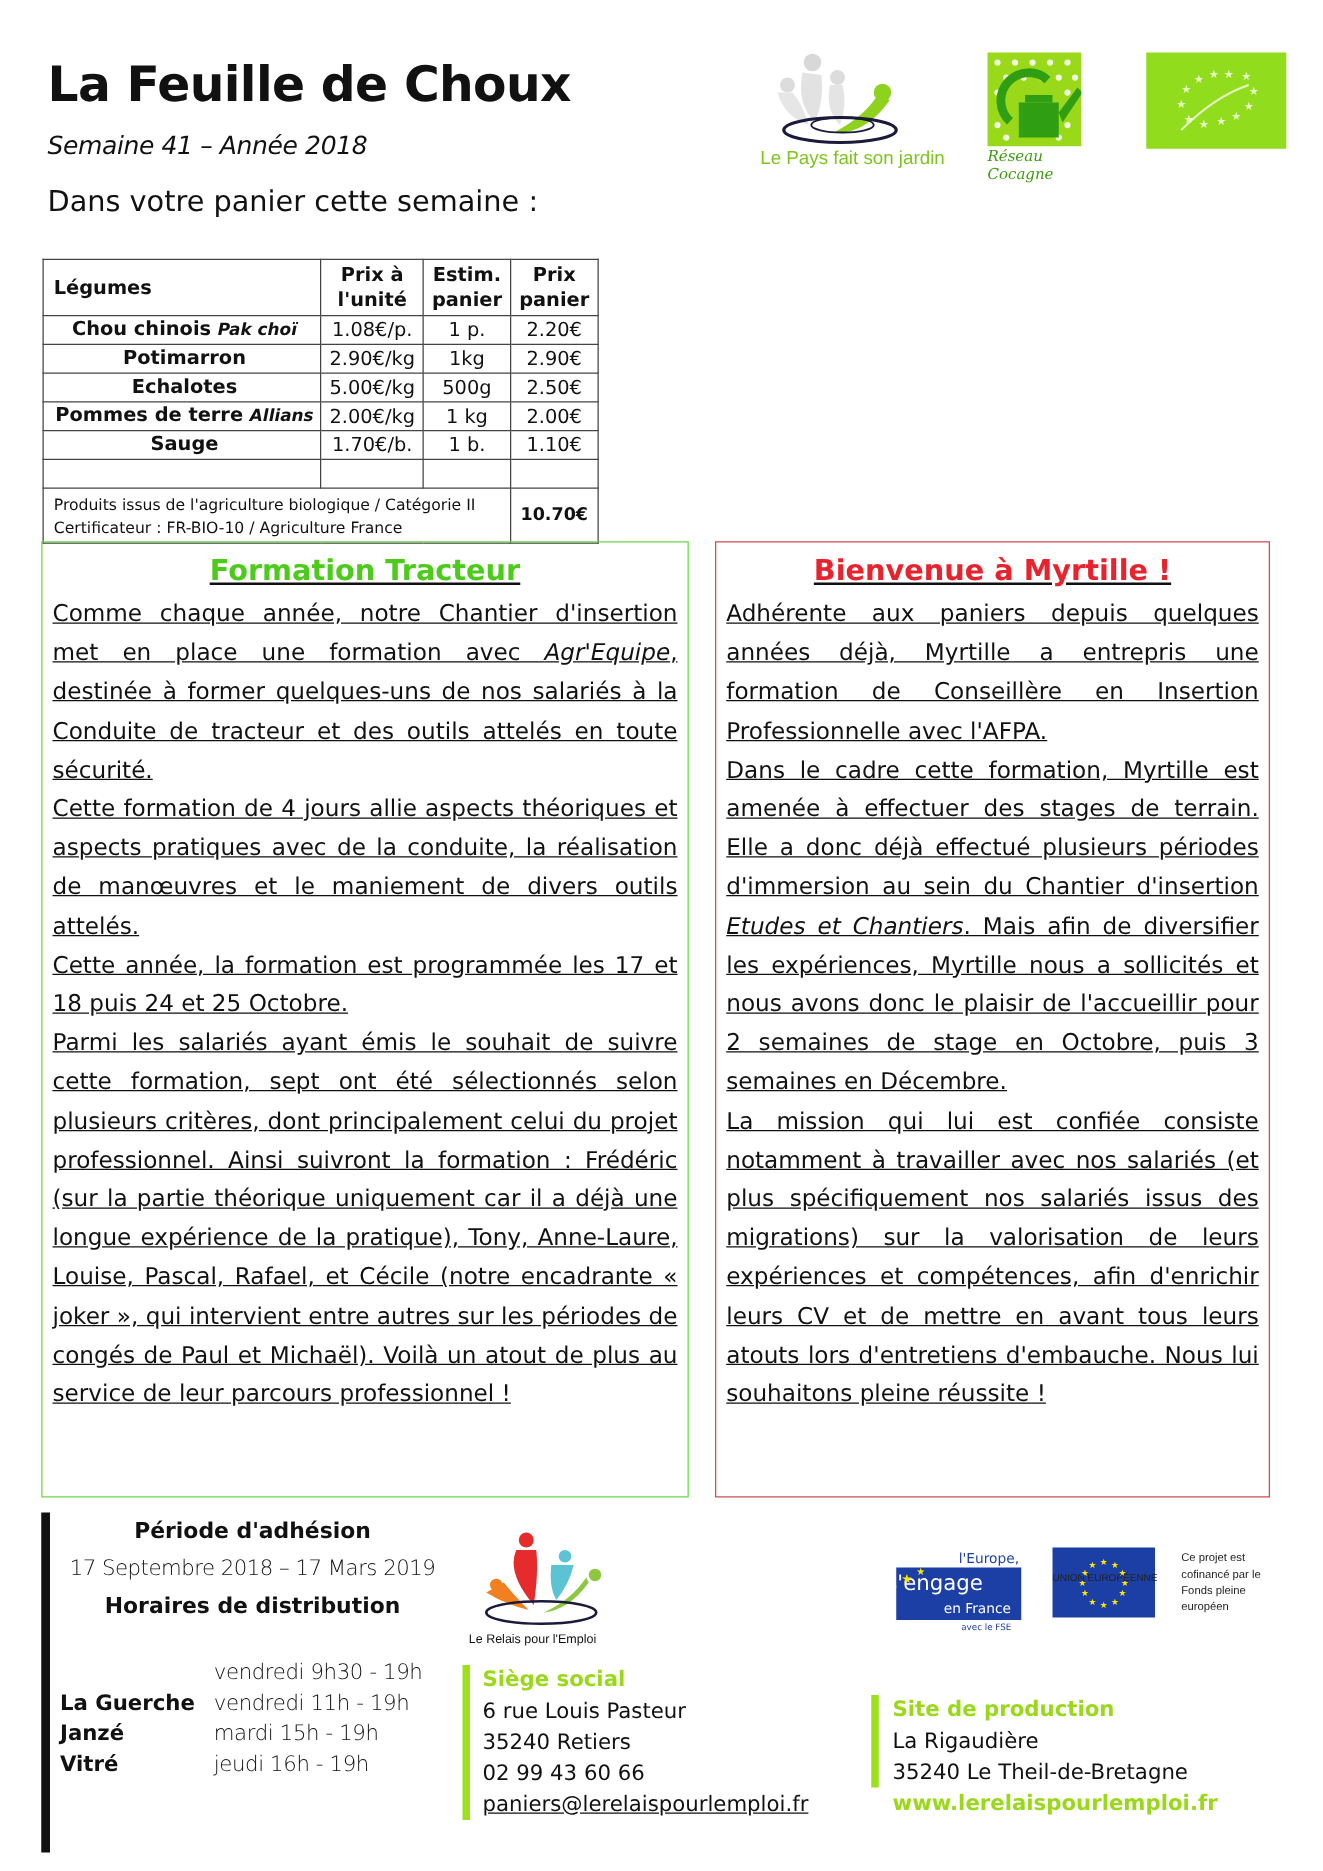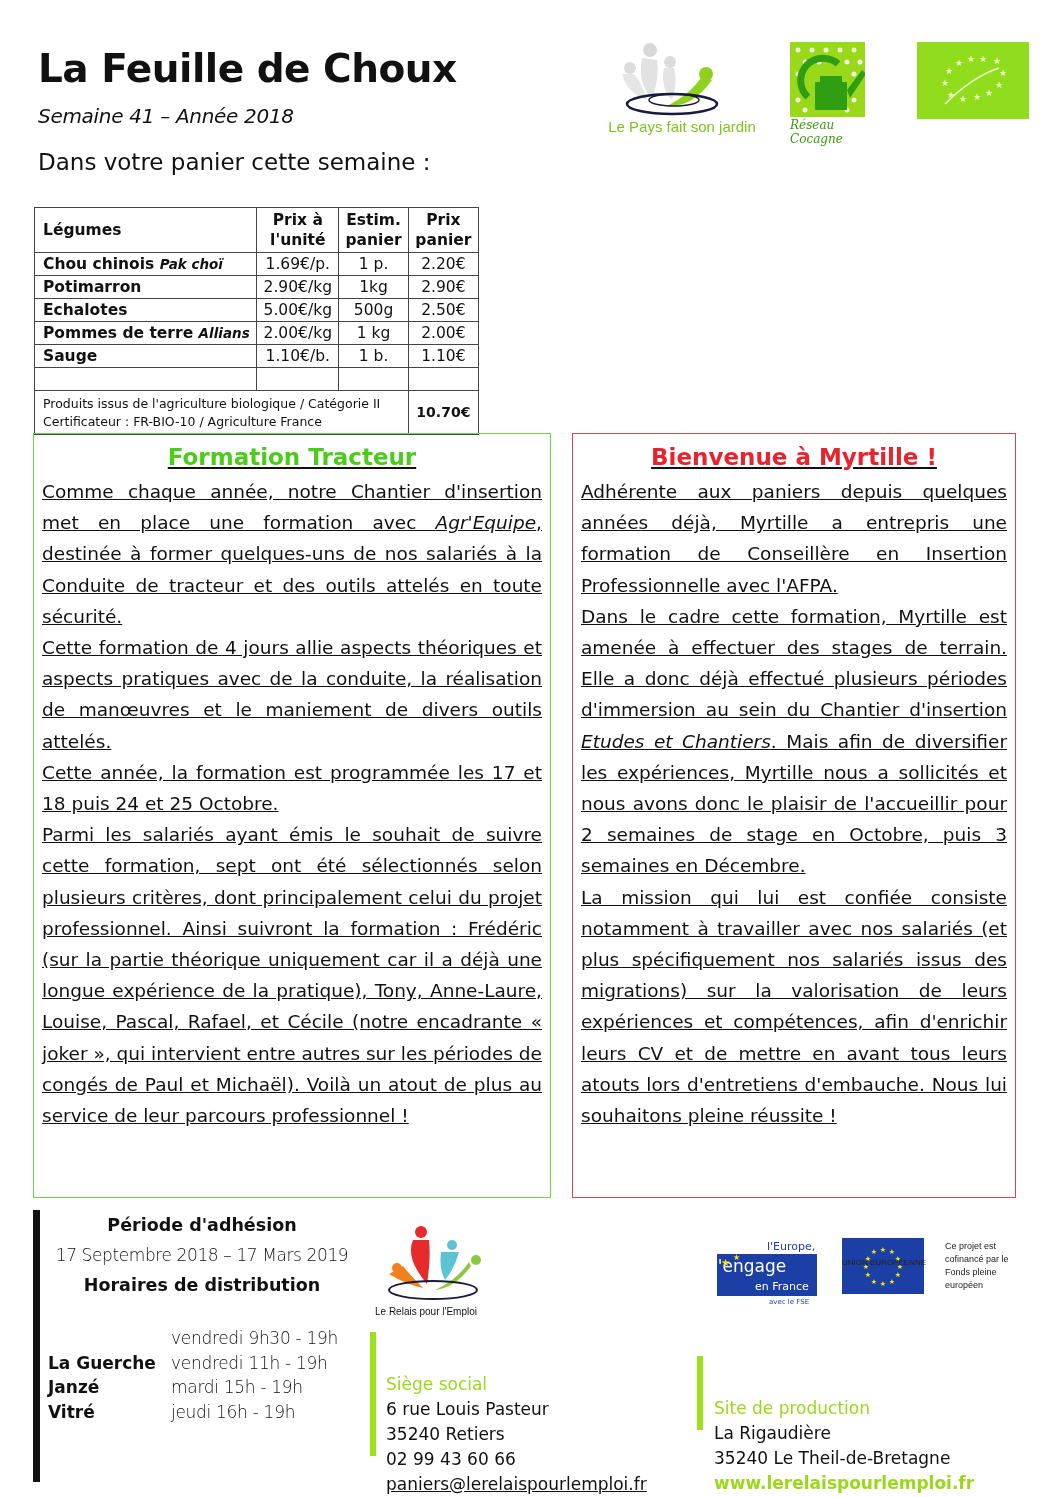--- a/index.html
+++ b/index.html
@@ -16,21 +16,21 @@
   .logo-cocagne { position: absolute; left: 790px; top: 42px; width: 92px; height: 100px; }
   .logo-cocagne .sq { position: absolute; left: 0; top: 0; width: 75px; height: 75px; background: #9ad81a; }
   .logo-cocagne .caption { position: absolute; left: 0; top: 76px; width: 100px; font-family: "DejaVu Serif", serif; font-style: italic; font-size: 12px; color: #3c9a0e; }
   .logo-bio { position: absolute; left: 917px; top: 42px; width: 112px; height: 77px; background: #92dc1e; }
 
   
   .basket-table { position: absolute; left: 34px; top: 183px; width: 445px; border-collapse: collapse; font-family: "DejaVu Sans", sans-serif; margin-top: 24px; }
   .basket-table td, .basket-table th { border: 1.5px solid #444; font-size: 15.5px; padding: 0 4px; height: 23px; line-height: 21px; }
   .basket-table th { font-weight: bold; text-align: center; line-height: 20px; padding: 2px 4px; }
   .basket-table th.col-name { text-align: left; padding-left: 8px; }
-  .basket-table td.name { font-weight: bold; padding-left: 8px; white-space: nowrap; }
+  .basket-table td.name { font-weight: bold; padding-left: 8px; white-space: nowrap; text-align: center; }
   .basket-table td.name .variety { font-style: italic; font-size: 13.5px; }
   .basket-table td.num { text-align: center; }
   .basket-table td.footer-text { font-size: 12.5px; line-height: 18px; padding: 2px 8px; height: 44px; }
   .basket-table td.total { font-weight: bold; text-align: center; font-size: 14px; }
 
   
   .box { position: absolute; top: 433px; height: 765px; padding: 6px 8px 0 8px; text-decoration: underline; }
   .box-left { left: 33px; width: 518px; border: 1.5px solid #6ad64a; }
   .box-right { left: 572px; width: 444px; border: 1.5px solid #d24a4f; }
   .box h2 { text-align: center; font-family: "DejaVu Sans", sans-serif; font-weight: bold; font-size: 23px; line-height: 34px; margin-bottom: 2px; }
@@ -47,21 +47,21 @@
   .sched { position: absolute; left: 48px; top: 1326px; width: 320px; }
   .sched-row { display: flex; font-size: 17px; line-height: 24.5px; }
   .sched-row .town { width: 123px; font-weight: bold; }
   .sched-row .hours { flex: 1; font-weight: 300; letter-spacing: -0.3px; }
 
   .logo-relais { position: absolute; left: 375px; top: 1218px; width: 110px; height: 110px; }
   .logo-relais .caption { position: absolute; left: 0; top: 88px; font-size: 10px; color: #111; font-family: "Liberation Sans", sans-serif; white-space: nowrap; }
 
   .contact-bar { position: absolute; width: 6px; background: #9be21d; }
   .contact { position: absolute; font-family: "DejaVu Sans", sans-serif; font-size: 17px; line-height: 25px; color: #111; }
-  .contact .lbl { color: #9ad81a; font-weight: normal; margin-top: 40px; }
+  .contact .lbl { color: #9ad81a; font-weight: bold; }
   .contact .email { text-decoration: underline; color: #111; }
   .contact .web { color: #9ad81a; font-weight: bold; }
 
   .eu-engage { position: absolute; left: 707px; top: 1238px; width: 112px; height: 68px; }
   .eu-flag { position: absolute; left: 842px; top: 1238px; width: 82px; height: 56px; background: #1c3fa5; }
   .eu-flag-caption { position: absolute; left: 842px; top: 1258px; font-size: 8px; color: #222; font-family: "Liberation Sans", sans-serif; }
   .eu-text { position: absolute; left: 945px; top: 1240px; width: 80px; font-size: 9px; line-height: 13px; color: #222; font-family: "Liberation Sans", sans-serif; }
 </style>
 </head>
 <body>
@@ -145,21 +145,21 @@
   </colgroup>
   <tbody>
       <tr>
     <th class="col-name">Légumes</th>
     <th>Prix à l'unité</th>
     <th>Estim. panier</th>
     <th>Prix panier</th>
   </tr>
   <tr>
     <td class="name"><span>Chou chinois</span> <span class="variety">Pak choï</span></td>
-    <td class="num">1.69€/p.</td>
+    <td class="num">1.08€/p.</td>
     <td class="num">1 p.</td>
     <td class="num">2.20€</td>
   </tr>
   <tr>
     <td class="name"><span>Potimarron</span> <span class="variety"></span></td>
     <td class="num">2.90€/kg</td>
     <td class="num">1kg</td>
     <td class="num">2.90€</td>
   </tr>
   <tr>
@@ -169,21 +169,21 @@
     <td class="num">2.50€</td>
   </tr>
   <tr>
     <td class="name"><span>Pommes de terre</span> <span class="variety">Allians</span></td>
     <td class="num">2.00€/kg</td>
     <td class="num">1 kg</td>
     <td class="num">2.00€</td>
   </tr>
   <tr>
     <td class="name"><span>Sauge</span> <span class="variety"></span></td>
-    <td class="num">1.10€/b.</td>
+    <td class="num">1.70€/b.</td>
     <td class="num">1 b.</td>
     <td class="num">1.10€</td>
   </tr>
   <tr>
     <td class="name"></td>
     <td class="num"></td>
     <td class="num"></td>
     <td class="num"></td>
   </tr>
   <tr>

